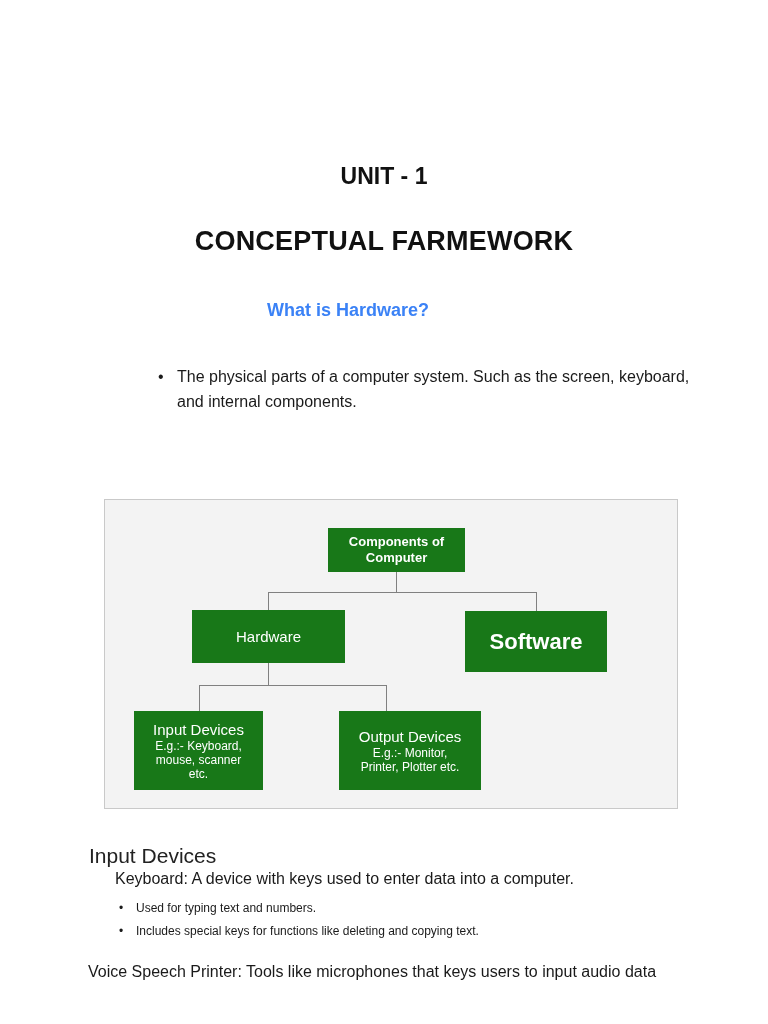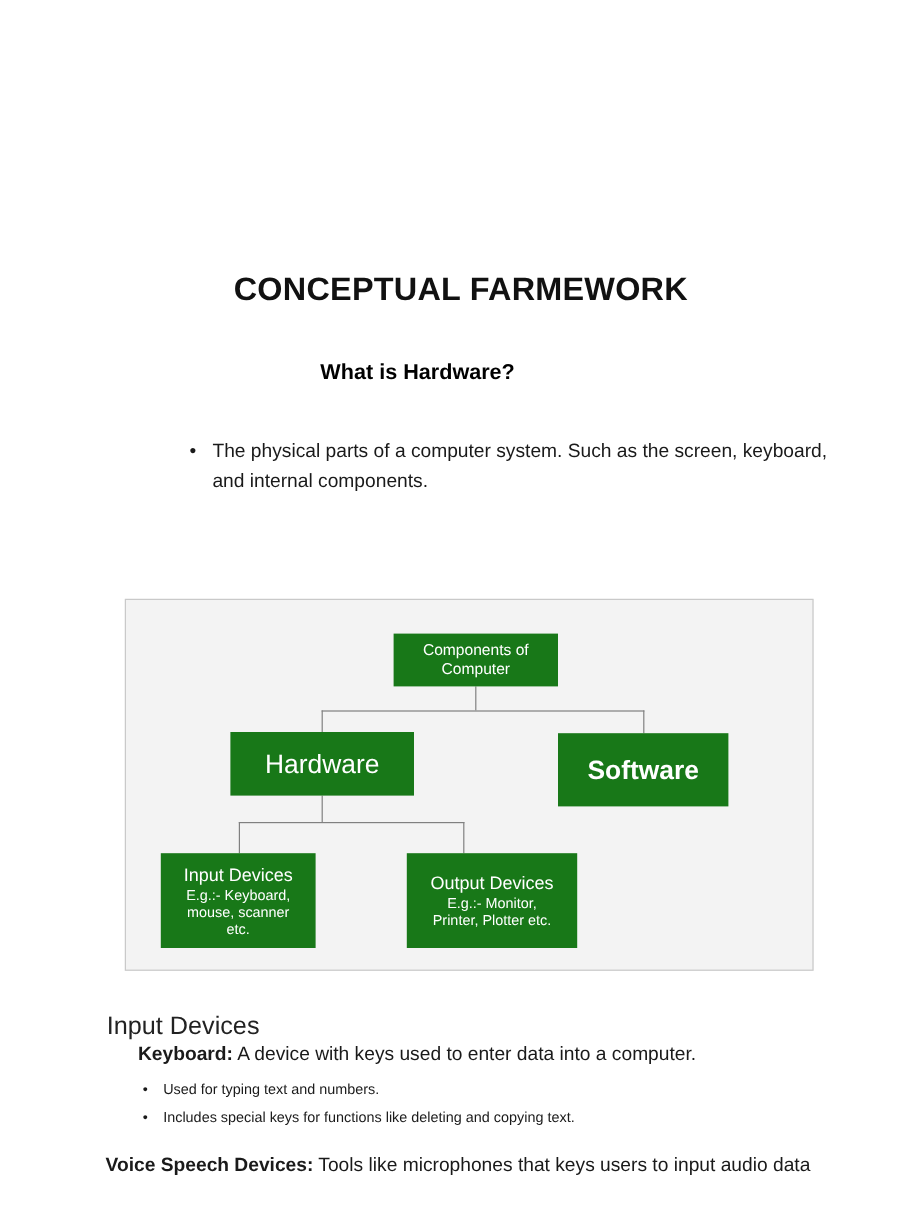--- a/index.html
+++ b/index.html
@@ -4,53 +4,54 @@
 <style>
   html,body{margin:0;padding:0;background:#ffffff;}
   .page{
     position:relative;width:768px;height:1024px;background:#ffffff;
     font-family:"Liberation Sans",sans-serif;color:#1a1a1a;overflow:hidden;
   }
   .abs{position:absolute;}
   
   .unit-title{left:0;right:0;top:163px;text-align:center;font-size:23px;font-weight:700;color:#111;}
   .chapter-title{left:0;right:0;top:226px;text-align:center;font-size:27px;font-weight:700;color:#111;letter-spacing:.2px;}
-  .section-heading{left:348px;top:300px;transform:translateX(-50%);font-size:18px;font-weight:700;color:#000000;white-space:nowrap;}
+  .section-heading{left:348px;top:300px;transform:translateX(-50%);font-size:18px;font-weight:700;color:#3b82f6;white-space:nowrap;}
   
   .intro-list{left:160px;top:348px;width:516px;font-size:16px;line-height:24.7px;list-style:none;margin:17px;padding:0;}
   .intro-list li{position:relative;margin:0;padding:0;}
   .intro-list li::before{content:"\2022";position:absolute;left:-19px;top:0;}
   
   .diagram{left:104px;top:499px;width:572px;height:308px;
     background:var(--panel-bg,#f3f3f3);border:1px solid var(--panel-border,#c9c9c9);}
   .node{position:absolute;background:var(--node-green,#187818);color:#ffffff;
     display:flex;flex-direction:column;align-items:center;justify-content:center;
     text-align:center;box-sizing:border-box;}
-  .node-root{left:223px;top:28px;width:137px;height:44px;font-size:13px;font-weight:400;line-height:16px;padding:0 5px;}
-  .node-hardware{left:87px;top:110px;width:153px;height:53px;font-size:22px;font-weight:500;text-align:right;}
+  .node-root{left:223px;top:28px;width:137px;height:44px;font-size:13px;font-weight:700;line-height:16px;padding:0 5px;}
+  .node-hardware{left:87px;top:110px;width:153px;height:53px;font-size:15px;font-weight:500;text-align:right;}
   .node-software{left:360px;top:111px;width:142px;height:61px;font-size:22px;font-weight:700;}
   .node-input{left:29px;top:211px;width:129px;height:79px;}
   .node-output{left:210px;top:211px;width:142px;height:79px;margin-left:24px;}
   .node-title{font-size:15px;font-weight:500;line-height:18px;}
   .node-sub{font-size:12px;font-weight:400;line-height:14px;}
   .conn{position:absolute;background:var(--connector,#808080);}
   
   .devices-heading{left:89px;top:844px;font-size:21px;font-weight:400;color:#222;}
   .keyboard-line{left:115px;top:870px;font-size:16px;margin:0;}
-  .bold{font-weight:700;}
+  .bold{font-weight:400;}
   .device-list{left:136px;top:897px;width:560px;font-size:12px;line-height:23.3px;list-style:none;margin:0;padding:0;}
   .device-list li{position:relative;margin:0;padding:0;}
   .device-list li::before{content:"\2022";position:absolute;left:-17px;top:0;}
   .voice-line{left:88px;top:963px;font-size:16px;margin:0;white-space:nowrap;}
 </style>
 </head>
 <body>
 
 <div class="page">
 
+  <div class="abs unit-title">UNIT - 1</div>
   <div class="abs chapter-title">CONCEPTUAL FARMEWORK</div>
   <div class="abs section-heading">What is Hardware?</div>
 
   <ul class="abs intro-list">
     <li>The physical parts of a computer system. Such as the screen, keyboard, and internal components.</li>
   </ul>
 
   <div class="abs diagram">
 
     <div class="conn" style="left:291px;top:72px;width:1px;height:20px;"></div>
@@ -89,16 +90,16 @@
   <p class="abs keyboard-line">
     <span class="bold">Keyboard:</span><span> A device with keys used to enter data into a computer.</span>
   </p>
 
   <ul class="abs device-list">
     <li>Used for typing text and numbers.</li>
     <li>Includes special keys for functions like deleting and copying text.</li>
   </ul>
 
   <p class="abs voice-line">
-    <span class="bold">Voice Speech Devices:</span><span> Tools like microphones that keys users to input audio data</span>
+    <span class="bold">Voice Speech Printer:</span><span> Tools like microphones that keys users to input audio data</span>
   </p>
 
 </div>
 
 </body></html>

